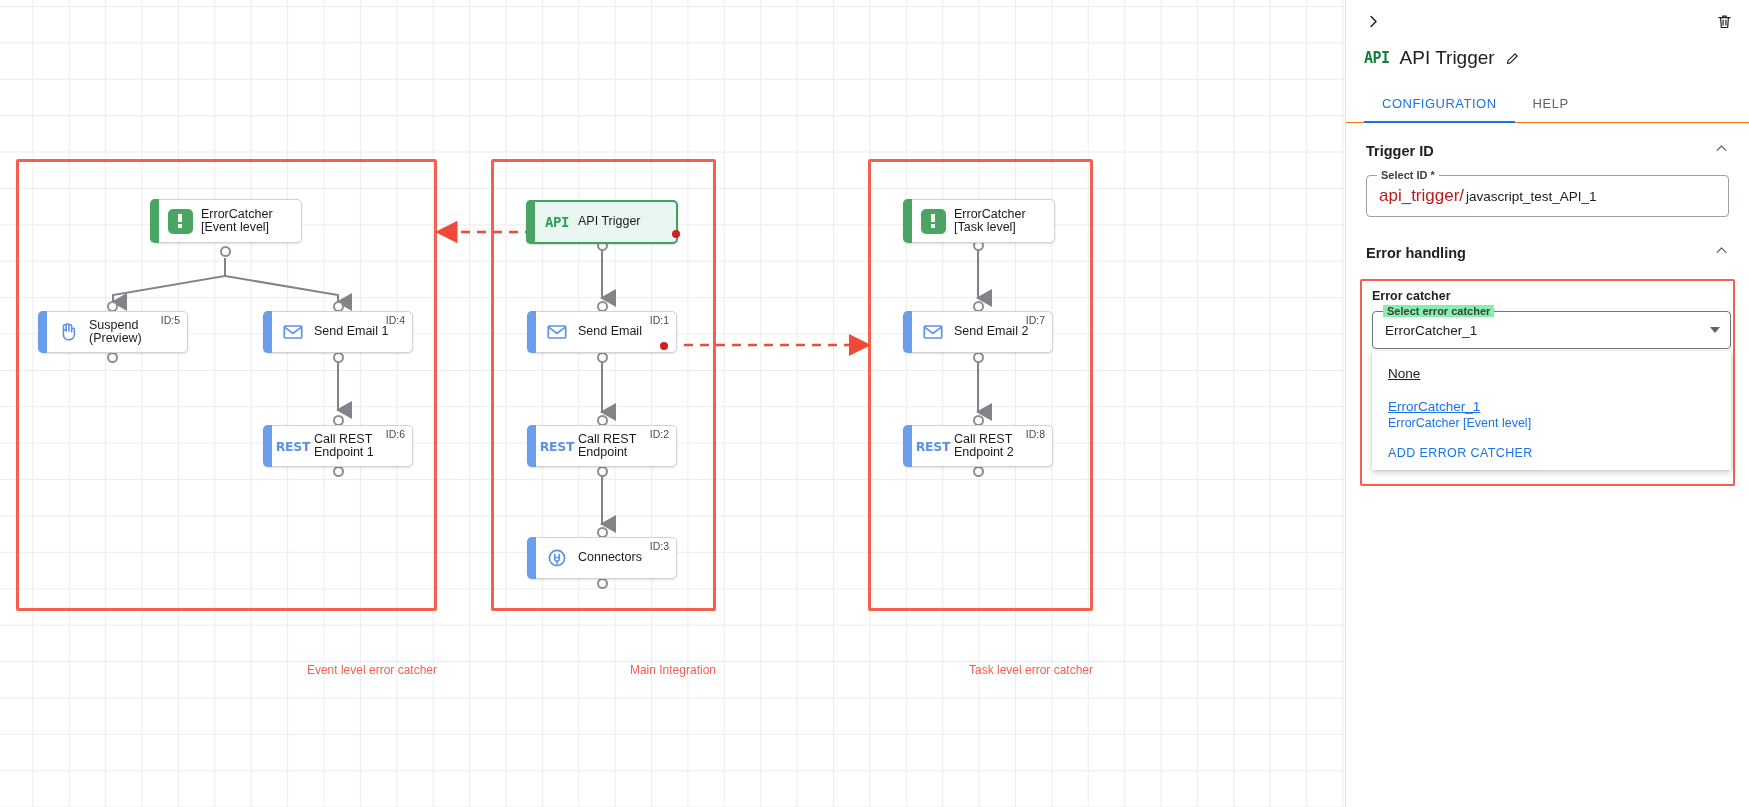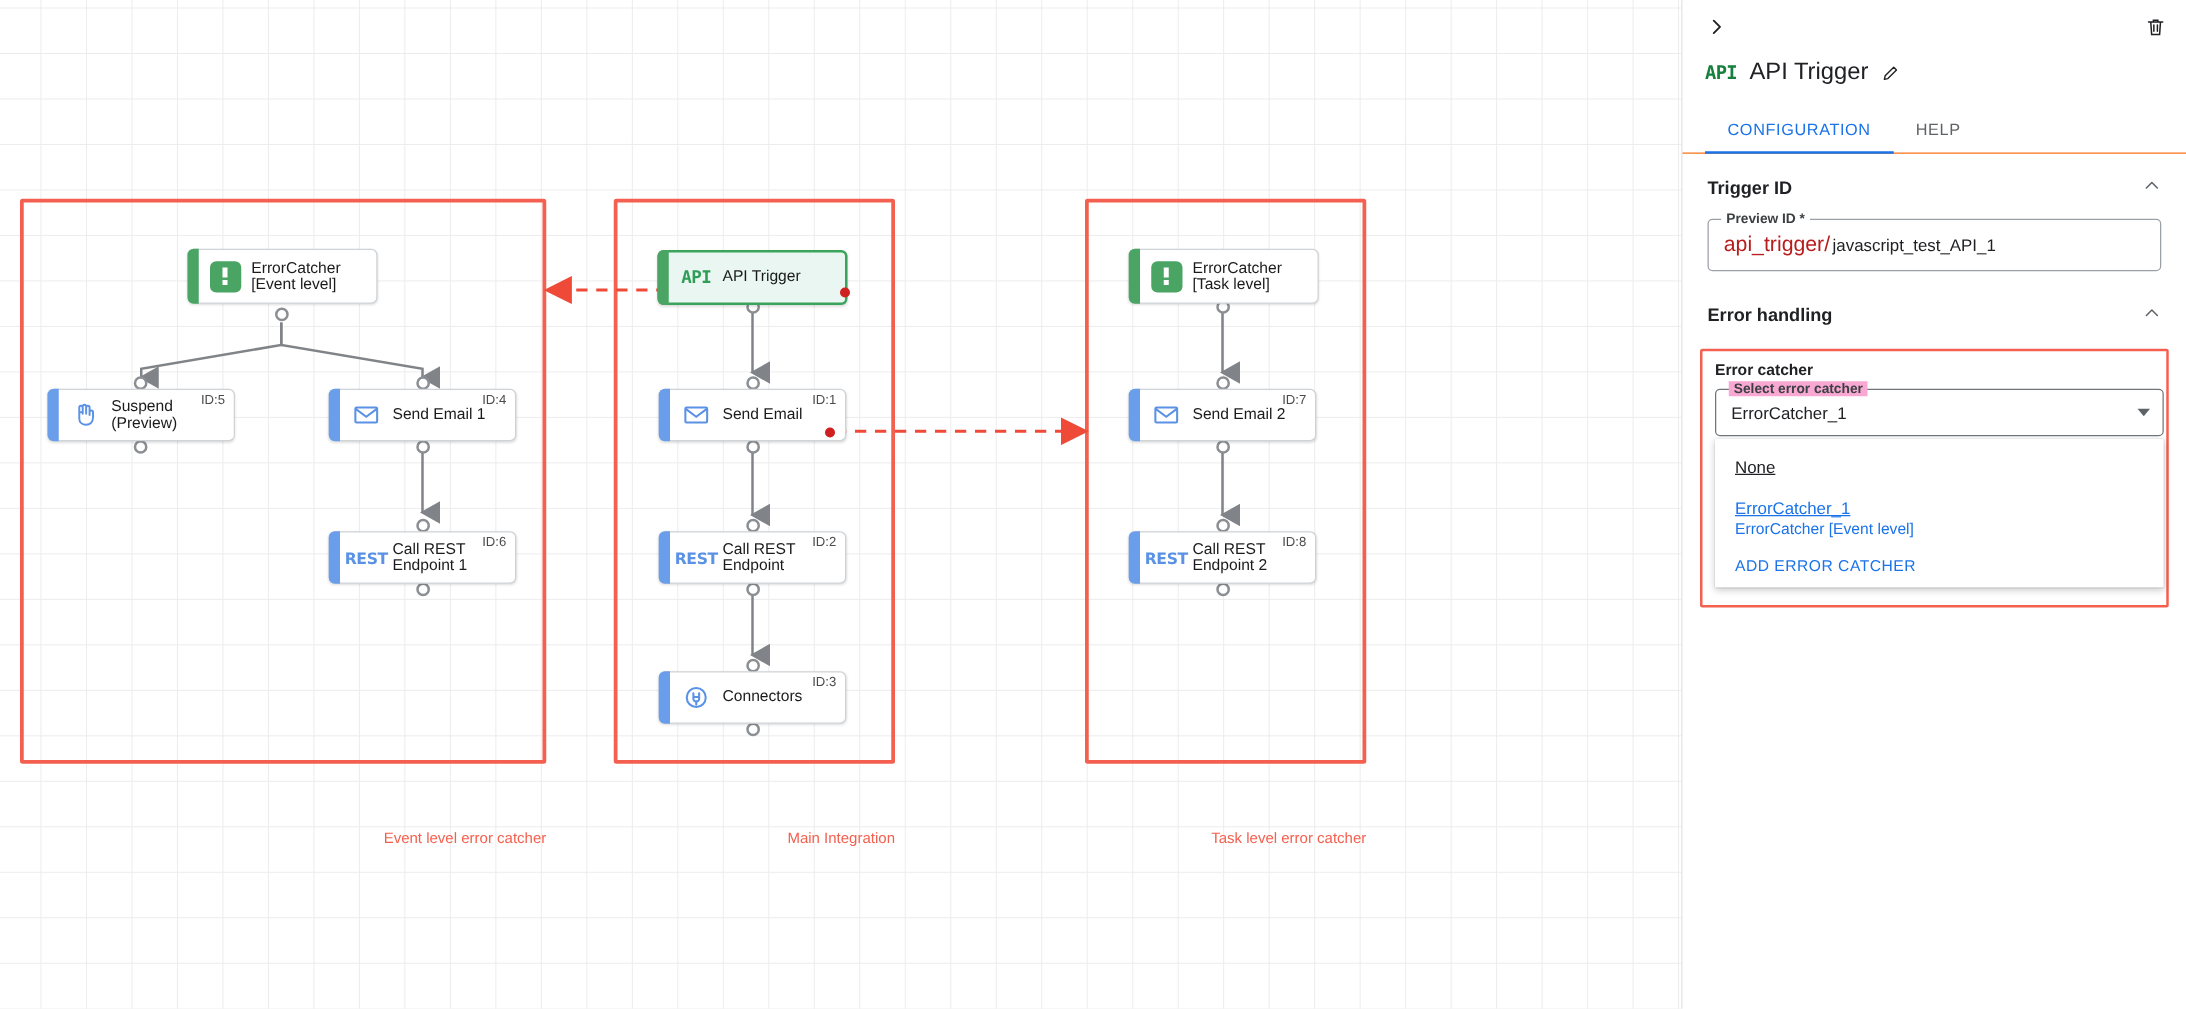--- a/index.html
+++ b/index.html
@@ -196,21 +196,21 @@
   }
   .err-label { font-size: 12.5px; font-weight: bold; color: #202124; margin-bottom: 8px; }
   .select-field {
     position: relative;
     border: 1px solid #70757a; border-radius: 4px;
     height: 38px; display: flex; align-items: center;
     padding: 0 12px; background: #fff;
   }
   .select-legend {
     position: absolute; top: -7px; left: 10px;
-    background: #f9a8d4; padding: 0 4px;
+    background: #86efac; padding: 0 4px;
     font-size: 11px; font-weight: bold; color: #3c4043;
   }
   .select-val { font-size: 13.5px; color: #202124; }
   .caret {
     position: absolute; right: 10px; top: 50%; transform: translateY(-50%);
     width: 0; height: 0;
     border-left: 5px solid transparent; border-right: 5px solid transparent;
     border-top: 6px solid #5f6368;
   }
   .dropdown {
@@ -452,21 +452,21 @@
       <div class="section-title">Trigger ID</div>
       <div class="chev">
         <svg width="15" height="15" viewBox="0 0 24 24" fill="none" stroke="#5f6368" stroke-width="2" stroke-linecap="round" stroke-linejoin="round">
           <path d="M5 15l7-7 7 7"></path>
         </svg>
       </div>
     </div>
 
     <div class="field-wrap">
       <div class="mat-field">
-        <div class="mat-legend">Preview ID *</div>
+        <div class="mat-legend">Select ID *</div>
         <span class="prefix">api_trigger/</span>
         <span class="fval">javascript_test_API_1</span>
       </div>
     </div>
 
     <div class="section-header" style="padding-top:26px;">
       <div class="section-title">Error handling</div>
       <div class="chev">
         <svg width="15" height="15" viewBox="0 0 24 24" fill="none" stroke="#5f6368" stroke-width="2" stroke-linecap="round" stroke-linejoin="round">
           <path d="M5 15l7-7 7 7"></path>

